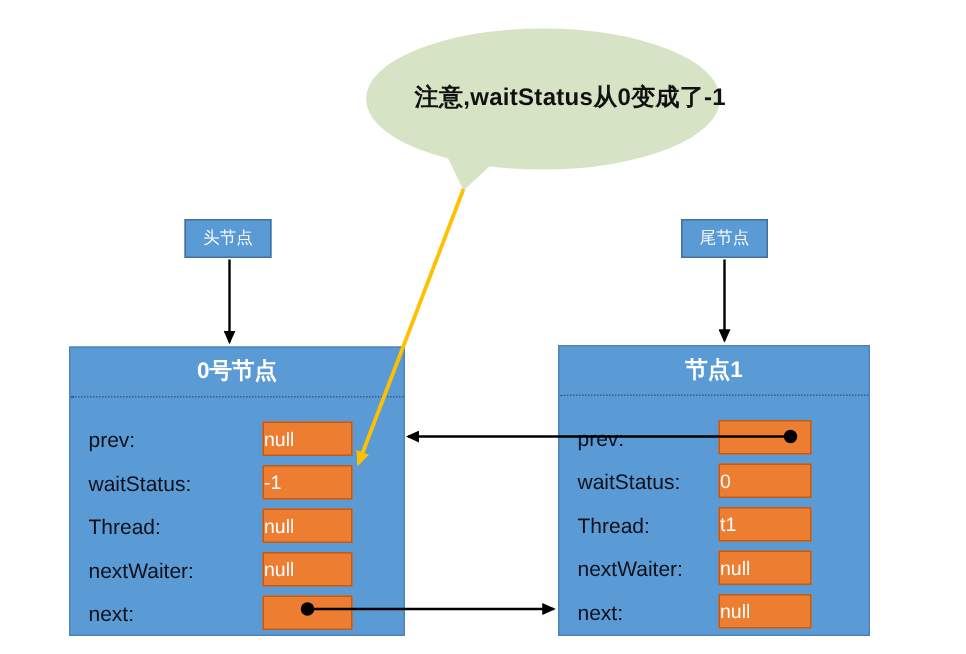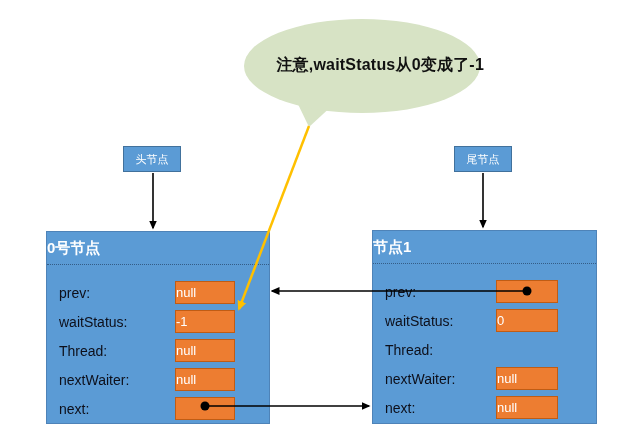--- a/index.html
+++ b/index.html
@@ -48,25 +48,25 @@
   #tail-label { left: 454px; top: 146px; }
   
   .node {
     position: absolute;
     background: #5B9BD5;
     border: 1px solid #4E83B8;
     box-sizing: border-box;
     z-index: 1;
   }
   #node-left  { left: 46px;  top: 231px; width: 224px; height: 193px; }
-  #node-right { left: 372px; top: 230px; width: 225px; height: 194px; }
+  #node-right { left: 372px; top: 230px; width: 208px; height: 194px; }
   .node-title {
     height: 32px;
     line-height: 32px;
-    text-align: left;
+    text-align: center;
     color: #ffffff;
     font-size: 15px;
     font-weight: bold;
     border-bottom: 1px dotted rgba(20,40,70,0.55);
   }
   .node-rows { padding-top: 13px; }
   .field-row {
     height: 29px;
     display: flex;
     align-items: center;
@@ -131,20 +131,21 @@
       <div class="field-row">
         <span class="field-label">prev:</span>
         <span class="value-box"></span>
       </div>
       <div class="field-row">
         <span class="field-label">waitStatus:</span>
         <span class="value-box">0</span>
       </div>
       <div class="field-row">
         <span class="field-label">Thread:</span>
+        <span class="value-box">t1</span>
       </div>
       <div class="field-row">
         <span class="field-label">nextWaiter:</span>
         <span class="value-box">null</span>
       </div>
       <div class="field-row">
         <span class="field-label">next:</span>
         <span class="value-box">null</span>
       </div>
     </div>

